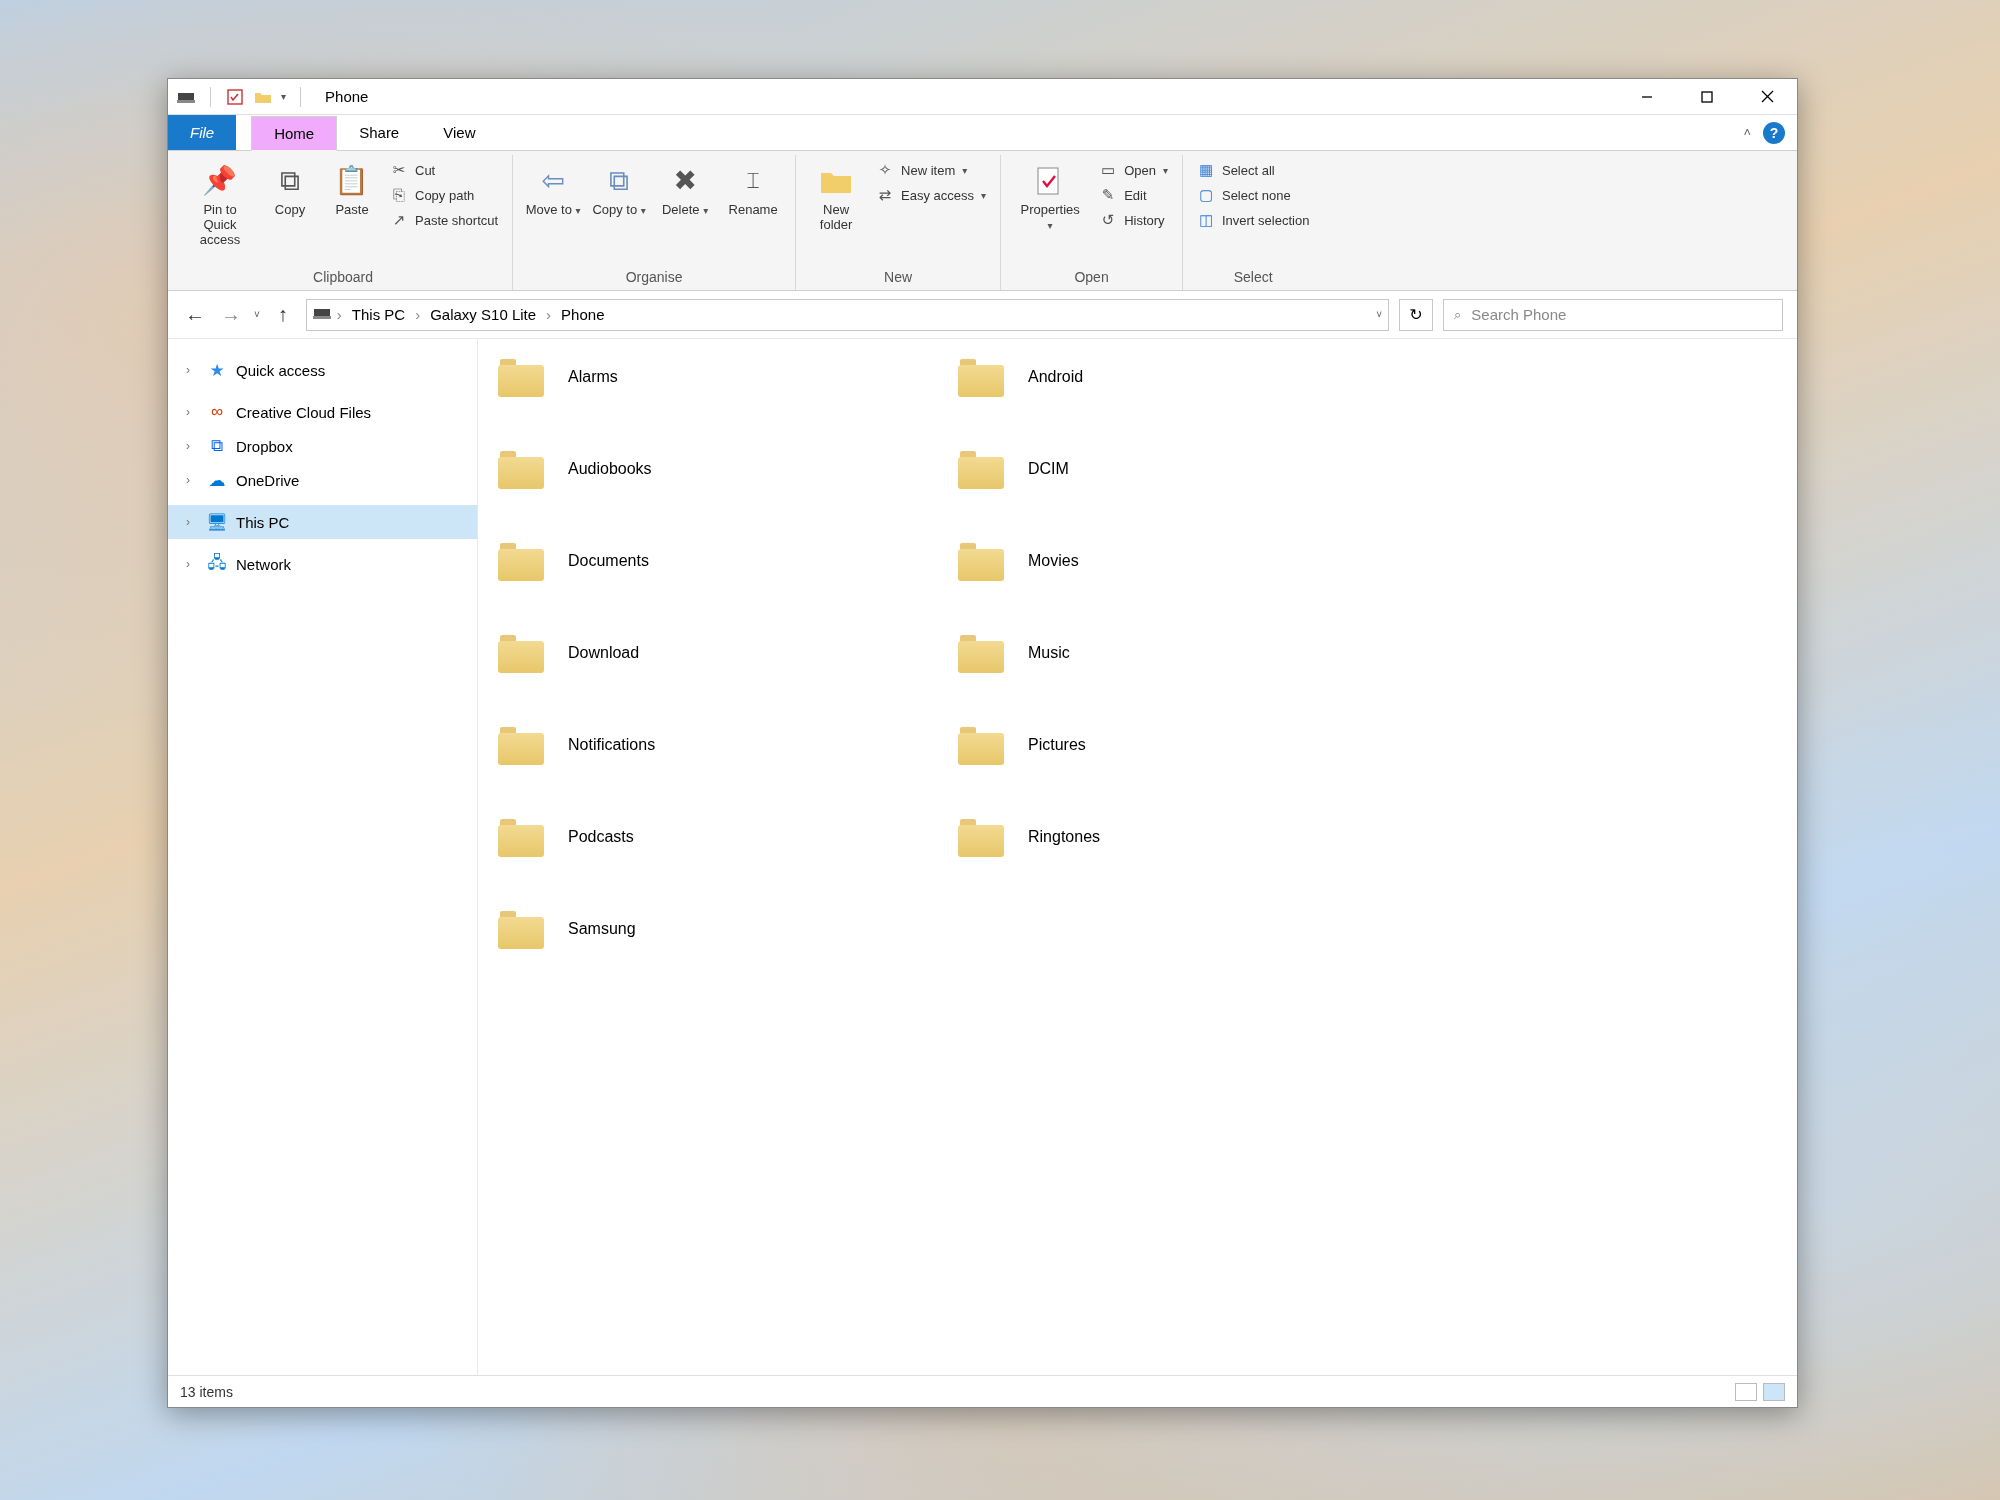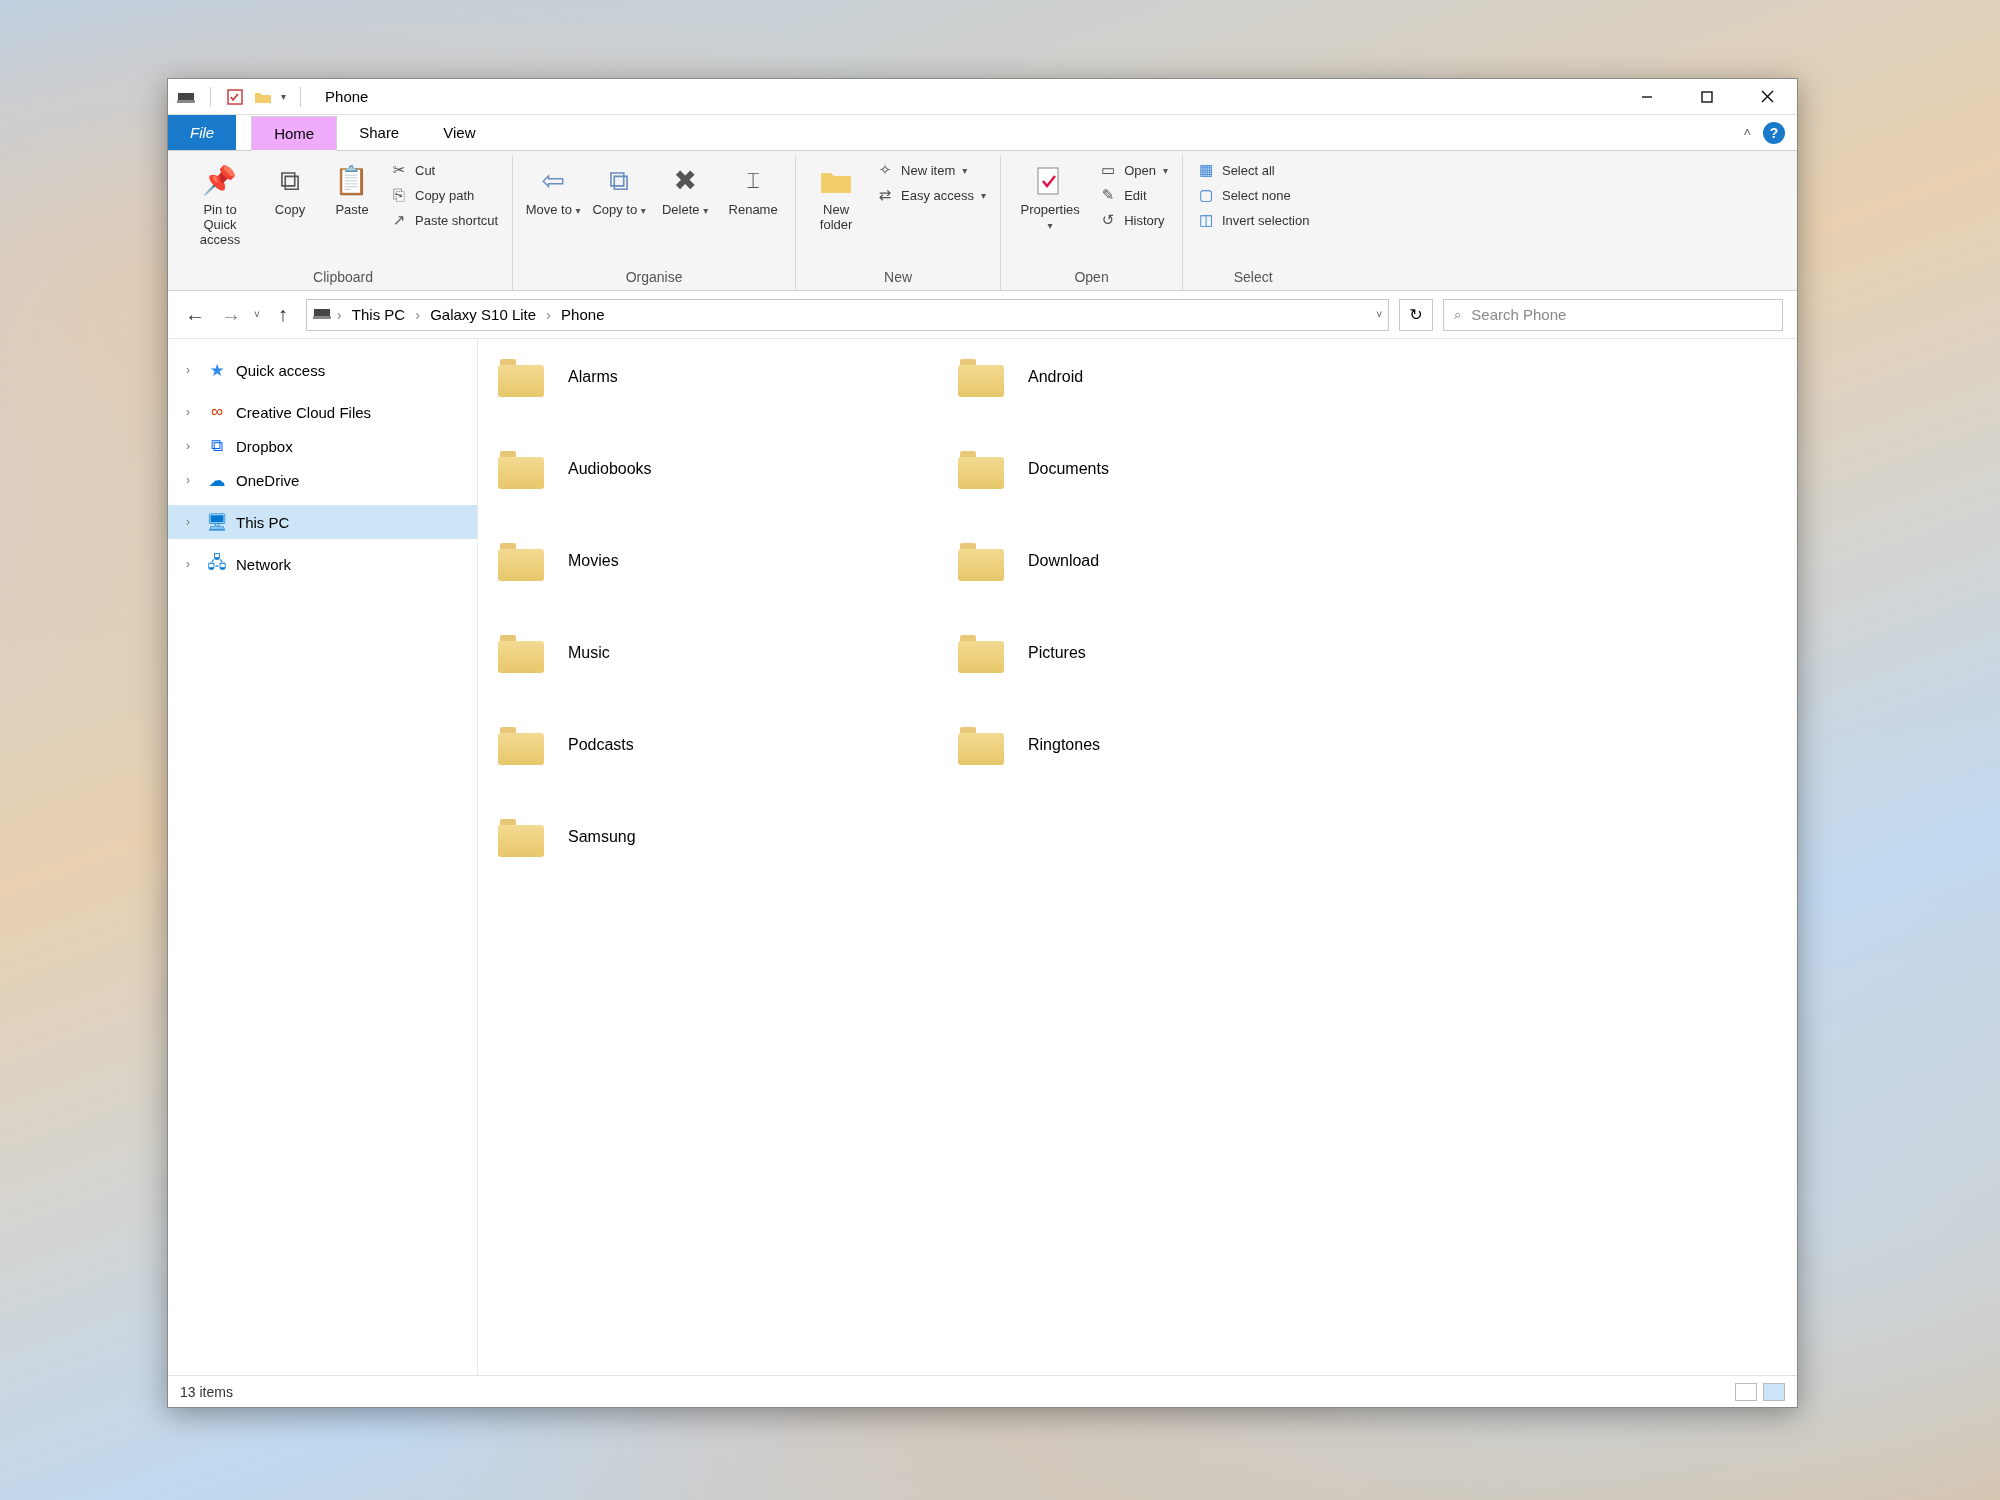--- a/index.html
+++ b/index.html
@@ -406,20 +406,27 @@
               <span class="tab"></span>
               <span class="body2"></span>
             </span>
     <span class="fname">Audiobooks</span>
           </div>
           <div class="folder">
             <span class="ficon">
               <span class="tab"></span>
               <span class="body2"></span>
             </span>
+    <span class="fname">DCIM</span>
+          </div>
+          <div class="folder">
+            <span class="ficon">
+              <span class="tab"></span>
+              <span class="body2"></span>
+            </span>
     <span class="fname">Documents</span>
           </div>
           <div class="folder">
             <span class="ficon">
               <span class="tab"></span>
               <span class="body2"></span>
             </span>
     <span class="fname">Movies</span>
           </div>
           <div class="folder">
@@ -428,20 +435,27 @@
               <span class="body2"></span>
             </span>
     <span class="fname">Download</span>
           </div>
           <div class="folder">
             <span class="ficon">
               <span class="tab"></span>
               <span class="body2"></span>
             </span>
     <span class="fname">Music</span>
+          </div>
+          <div class="folder">
+            <span class="ficon">
+              <span class="tab"></span>
+              <span class="body2"></span>
+            </span>
+    <span class="fname">Notifications</span>
           </div>
           <div class="folder">
             <span class="ficon">
               <span class="tab"></span>
               <span class="body2"></span>
             </span>
     <span class="fname">Pictures</span>
           </div>
           <div class="folder">
             <span class="ficon">

